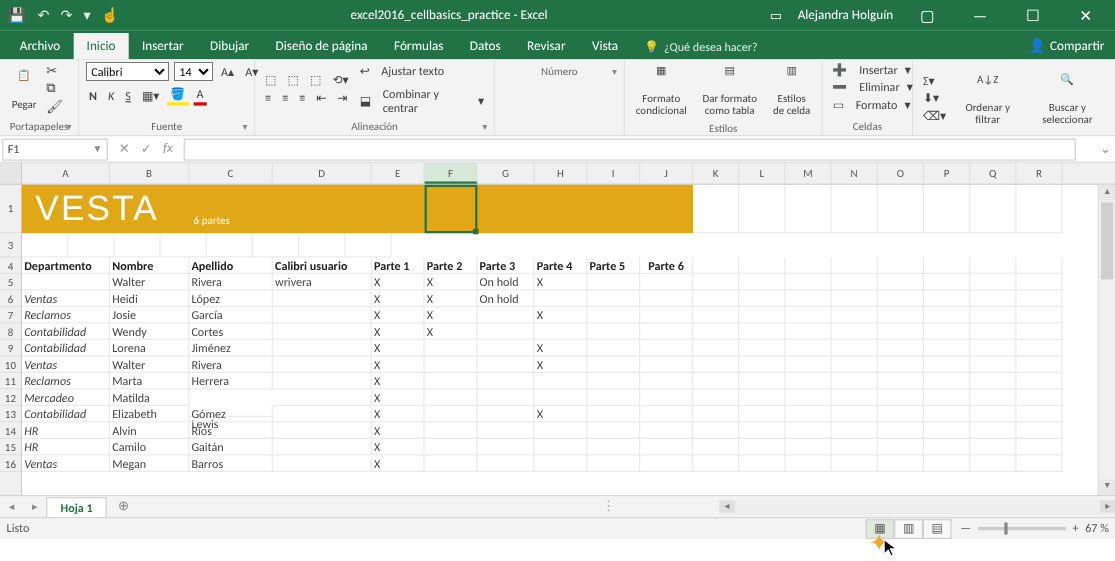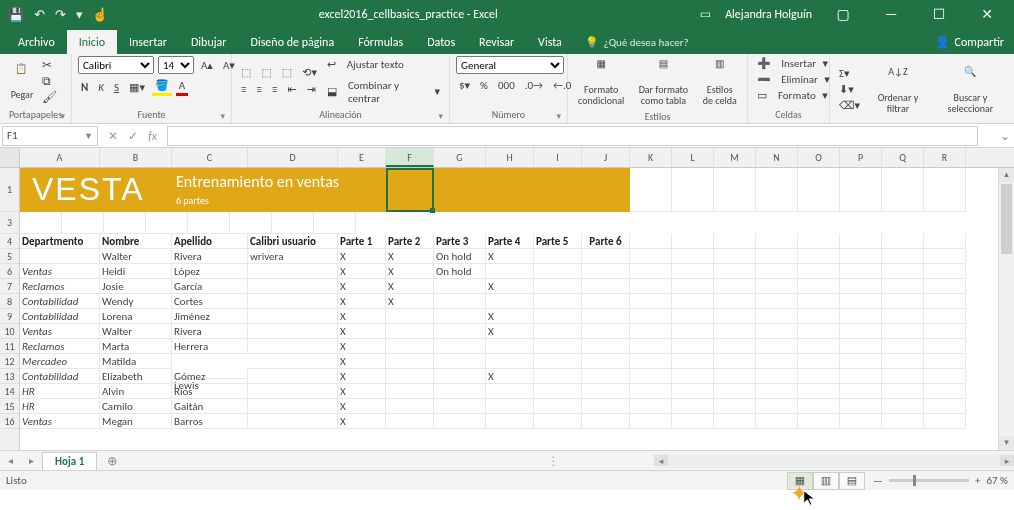--- a/index.html
+++ b/index.html
@@ -200,30 +200,20 @@
       </div>
       <div class="col" style="gap:6px">
         <div class="row smallbtn"><span>↩</span>&nbsp;<span>Ajustar texto</span></div>
         <div class="row smallbtn"><span>⬓</span>&nbsp;<span>Combinar y centrar</span>&nbsp;▾</div>
       </div>
     </div>
     <div class="label"><span>Alineación</span><span class="dlg">▾</span></div>
   </div>
 
   <div class="group" style="width:118px">
-    <div class="body col" style="align-items:flex-start;gap:4px">
-      <select style="width:108px;height:18px;font-size:11px"><option>General</option></select>
-      <div class="row">
-        <span class="smallbtn">$▾</span>
-        <span class="smallbtn">%</span>
-        <span class="smallbtn">000</span>
-        <span class="smallbtn">.0→</span>
-        <span class="smallbtn">←.0</span>
-      </div>
-    </div>
     <div class="label"><span>Número</span><span class="dlg">▾</span></div>
   </div>
 
   <div class="group" style="width:180px">
     <div class="body">
       <div class="bigbtn">
           <span class="ic">▦</span>
           <span>Formato condicional</span>
         </div>
       <div class="bigbtn">
@@ -319,21 +309,20 @@
         <div class="ch" style="width: 42px;">N</div>
         <div class="ch" style="width: 42px;">O</div>
         <div class="ch" style="width: 42px;">P</div>
         <div class="ch" style="width: 42px;">Q</div>
         <div class="ch" style="width: 42px;">R</div>
       </div>
     <div class="rows" id="gridrows">
         <div class="r tall">
           <div class="banner" style="width: 610px;">
             <div class="big">VESTA</div>
-            <div class="sub1">Entrenamiento en ventas</div>
             <div class="sub2">6 partes</div>
           </div>
           <div class="c" style="width: 42px; height: 44px;"></div>
           <div class="c" style="width: 42px; height: 44px;"></div>
           <div class="c" style="width: 42px; height: 44px;"></div>
           <div class="c" style="width: 42px; height: 44px;"></div>
           <div class="c" style="width: 42px; height: 44px;"></div>
           <div class="c" style="width: 42px; height: 44px;"></div>
           <div class="c" style="width: 42px; height: 44px;"></div>
           <div class="c" style="width: 42px; height: 44px;"></div>

